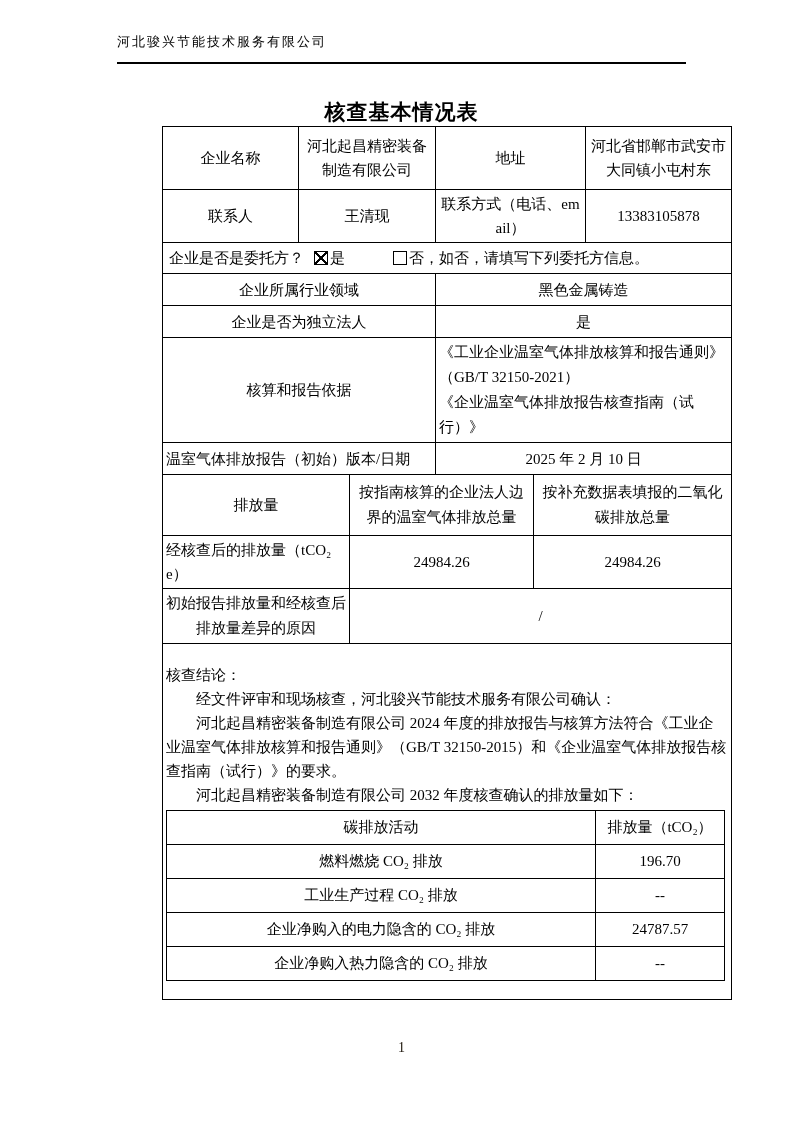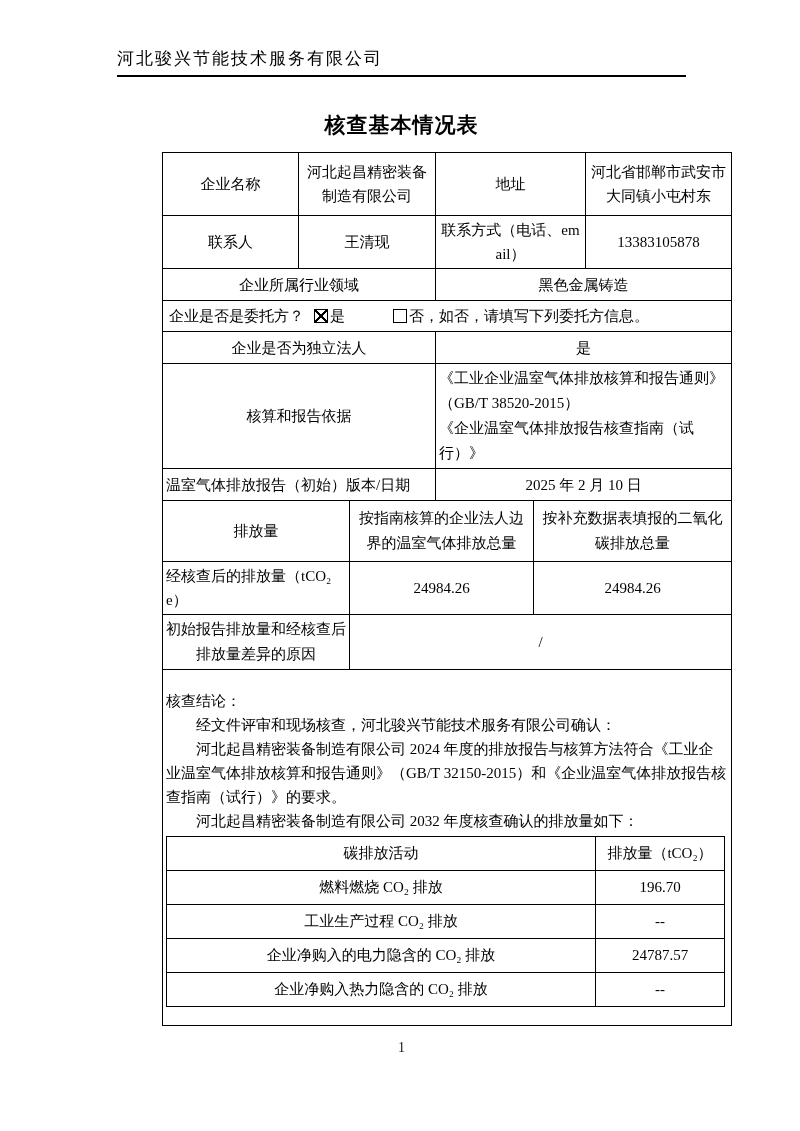--- a/index.html
+++ b/index.html
@@ -12,29 +12,28 @@
     color: #000000;
     overflow: hidden;
   }
   .inner {
     position: absolute;
     left: 117px;
     top: 0;
     width: 569px;
   }
   .doc-header {
-    margin-top: 47px;
-    font-size: 17px;
+    margin-top: 33px;
+    font-size: 13px;
     letter-spacing: 2px;
-    padding-bottom: 5px;
+    padding-bottom: 11px;
     border-bottom: 2px solid #000;
   }
   .doc-title {
     margin-top: 34px;
-    margin-bottom: 13px;
     font-size: 21px;
     font-weight: bold;
     text-align: center;
     letter-spacing: 1px;
   }
   table.main {
     border-collapse: collapse;
     table-layout: fixed;
     width: 569px;
     margin-left: 45px;
@@ -131,37 +130,37 @@
           <td class="center" colspan="2">河北起昌精密装备制造有限公司</td>
           <td class="center" colspan="2">地址</td>
           <td class="center">河北省邯郸市武安市大同镇小屯村东</td>
         </tr>
         <tr style="height:50px">
           <td class="center">联系人</td>
           <td class="center" colspan="2">王清现</td>
           <td class="center" colspan="2">联系方式（电话、email）</td>
           <td class="center num">13383105878</td>
         </tr>
-        <tr style="height:32px">
-          <td class="center" colspan="3">企业所属行业领域</td>
-          <td class="center" colspan="3">黑色金属铸造</td>
-        </tr>
         <tr style="height:31px">
           <td class="left entrust-cell" colspan="6">
             <span class="entrust-q">企业是否是委托方？</span><span class="cb checked"></span><span class="entrust-yes">是</span><span class="cb"></span><span>否，如否，请填写下列委托方信息。</span>
           </td>
         </tr>
         <tr style="height:32px">
+          <td class="center" colspan="3">企业所属行业领域</td>
+          <td class="center" colspan="3">黑色金属铸造</td>
+        </tr>
+        <tr style="height:32px">
           <td class="center" colspan="3">企业是否为独立法人</td>
           <td class="center" colspan="3">是</td>
         </tr>
         <tr style="height:100px">
           <td class="center" colspan="3">核算和报告依据</td>
           <td class="left" colspan="3" style="line-height:25px">
-            <div>《工业企业温室气体排放核算和报告通则》（GB/T 38520-2015）</div>
+            <div>《工业企业温室气体排放核算和报告通则》（GB/T 32150-2021）</div>
             <div>《企业温室气体排放报告核查指南（试行）》</div>
           </td>
         </tr>
         <tr style="height:32px">
           <td class="left" colspan="3">温室气体排放报告（初始）版本/日期</td>
           <td class="center" colspan="3">2025 年 2 月 10 日</td>
         </tr>
         <tr style="height:61px">
           <td class="center" colspan="2">排放量</td>
           <td class="center" colspan="2" style="line-height:25px">按指南核算的企业法人边界的温室气体排放总量</td>

